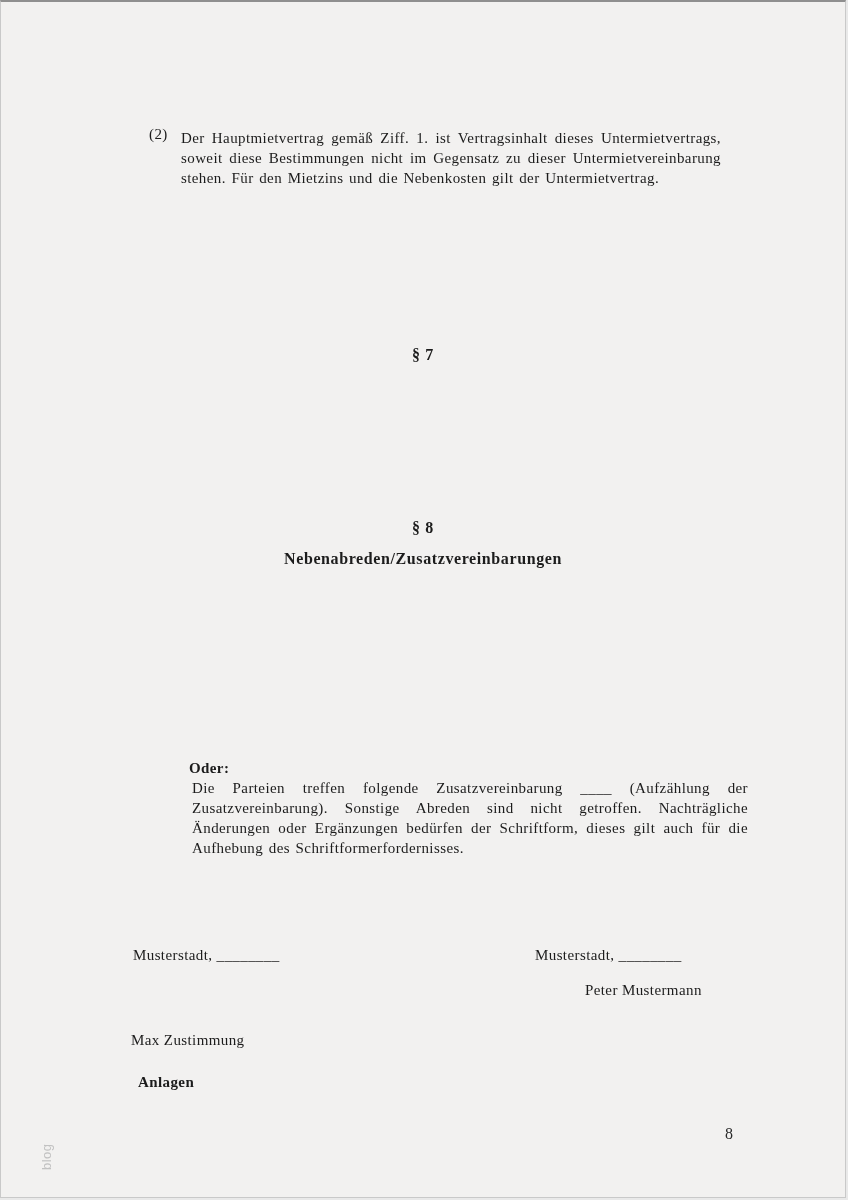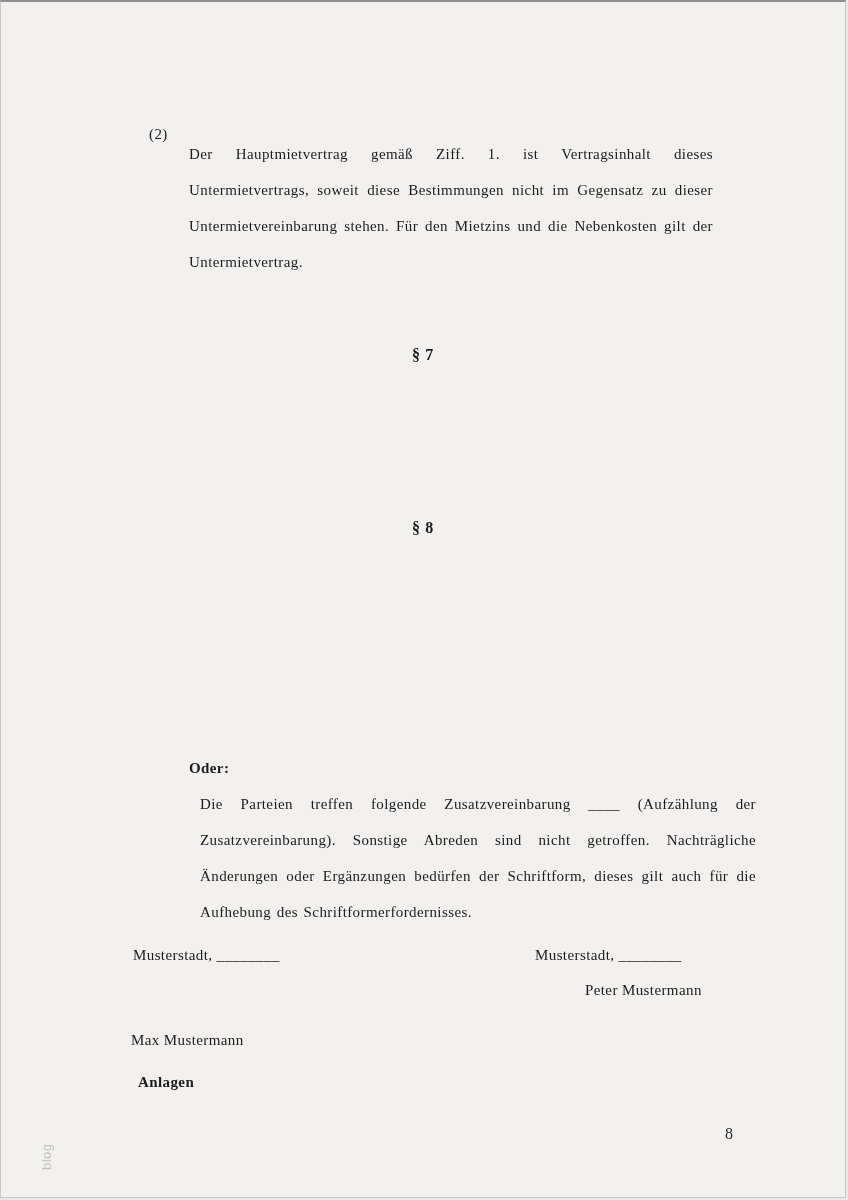--- a/index.html
+++ b/index.html
@@ -15,24 +15,24 @@
     background: #f2f1f0;
     border: 1px solid #c9c9c9;
     border-top: 2px solid #8f8f8f;
     box-sizing: border-box;
     overflow: hidden;
     color: #1c1c1c;
   }
   .abs { position: absolute; }
   .body-text {
     font-size: 15px;
-    line-height: 36px;
+    line-height: 20px;
     letter-spacing: 0.4px;
     word-spacing: 1.5px;
-    margin: 16px;
+    margin: 8px;
   }
   .just { text-align: justify; }
   .clause-row {
     display: flex;
     align-items: flex-start;
   }
   .clause-marker {
     flex: 0 0 24px;
     font-size: 15px;
     line-height: 28px;
@@ -78,30 +78,31 @@
 
   <div class="abs clause-row" style="top:118px; left:148px; width:580px;">
     <span class="clause-marker">(2)</span>
     <p class="body-text just" style="flex:1;">Der Hauptmietvertrag gemäß Ziff. 1. ist Vertragsinhalt dieses Untermietvertrags, soweit diese Bestimmungen nicht im Gegensatz zu dieser Untermietvereinbarung stehen. Für den Mietzins und die Nebenkosten gilt der Untermietvertrag.</p>
   </div>
 
   <div class="abs sec-num" style="top:344px; left:0;">§ 7</div>
 
 
   <div class="abs sec-num" style="top:517px; left:0;">§ 8</div>
+  <div class="abs sec-title" style="top:548px; left:0;">Nebenabreden/Zusatzvereinbarungen</div>
 
 
   <p class="abs bold-label" style="top:742px; left:172px;">Oder:</p>
 
   <p class="abs body-text just" style="top:768px; left:183px; width:556px;">Die Parteien treffen folgende Zusatzvereinbarung ____ (Aufzählung der Zusatzvereinbarung). Sonstige Abreden sind nicht getroffen. Nachträgliche Änderungen oder Ergänzungen bedürfen der Schriftform, dieses gilt auch für die Aufhebung des Schriftformerfordernisses.</p>
 
   <p class="abs sig" style="top:936px; left:123px;">Musterstadt, ________</p>
   <p class="abs sig" style="top:936px; left:525px;">Musterstadt, ________</p>
 
-  <p class="abs sig" style="top:1021px; left:121px;">Max Mustermann</p>
+  <p class="abs sig" style="top:1021px; left:121px;">Max Zustimmung</p>
   <p class="abs sig" style="top:971px; left:575px;">Peter Mustermann</p>
 
   <p class="abs bold-label" style="top:1056px; left:121px;">Anlagen</p>
 
   <div class="abs page-number" style="top:1123px; left:724px;">8</div>
 
   <div class="abs watermark" style="top:1168px; left:38px;">blog</div>
 
 </div>
 

